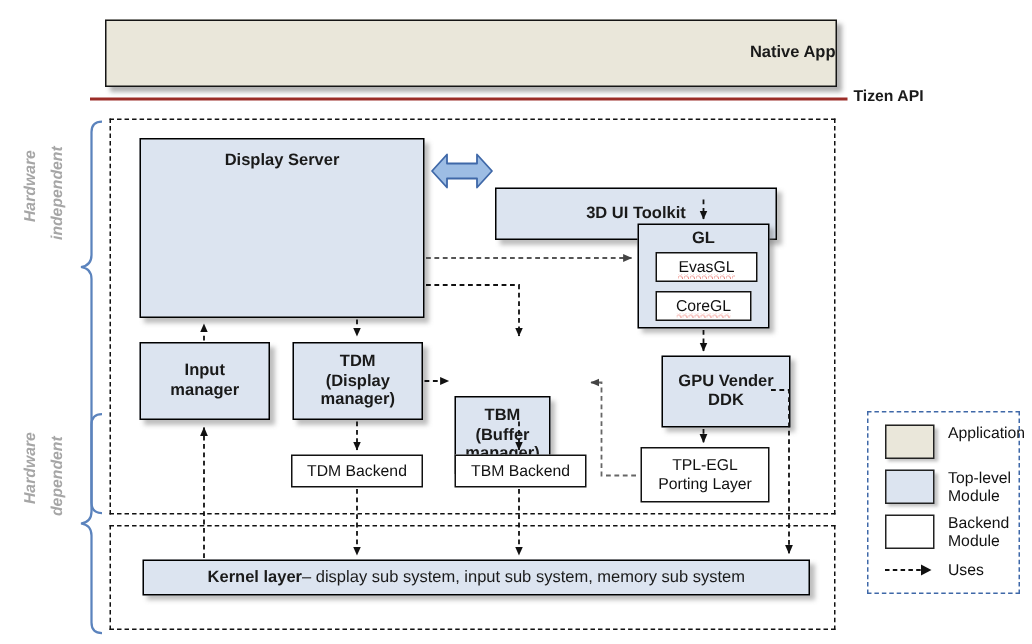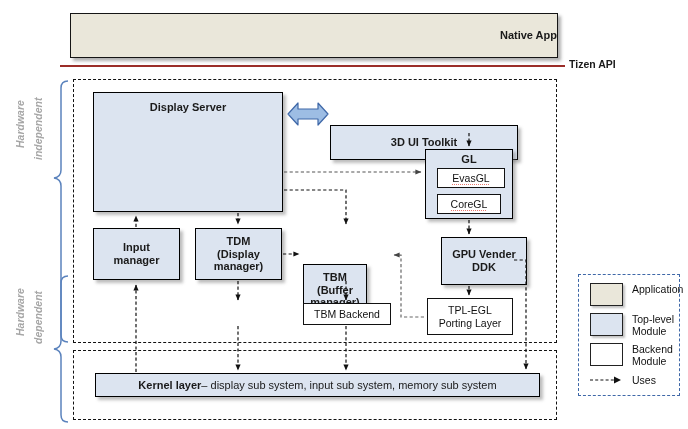--- a/index.html
+++ b/index.html
@@ -98,20 +98,23 @@
     <span>TBM
 (Buffer
 manager)</span>
   </div>
 
   <div class="box mod-box thin" style="left:427px;top:237px;width:86px;height:48px;white-space:pre-line;margin-left:14px;">
     <span>GPU Vender
 DDK</span>
   </div>
 
+  <div class="box backend-box" style="left:194px;top:303px;width:88px;height:22px;">
+    <span>TDM  Backend</span>
+  </div>
 
   <div class="box backend-box" style="left:303px;top:303px;width:88px;height:22px;">
     <span>TBM  Backend</span>
   </div>
 
   <div class="box backend-box" style="left:427px;top:298px;width:86px;height:37px;white-space:pre-line;">
     <span>TPL-EGL
 Porting Layer</span>
   </div>
 

